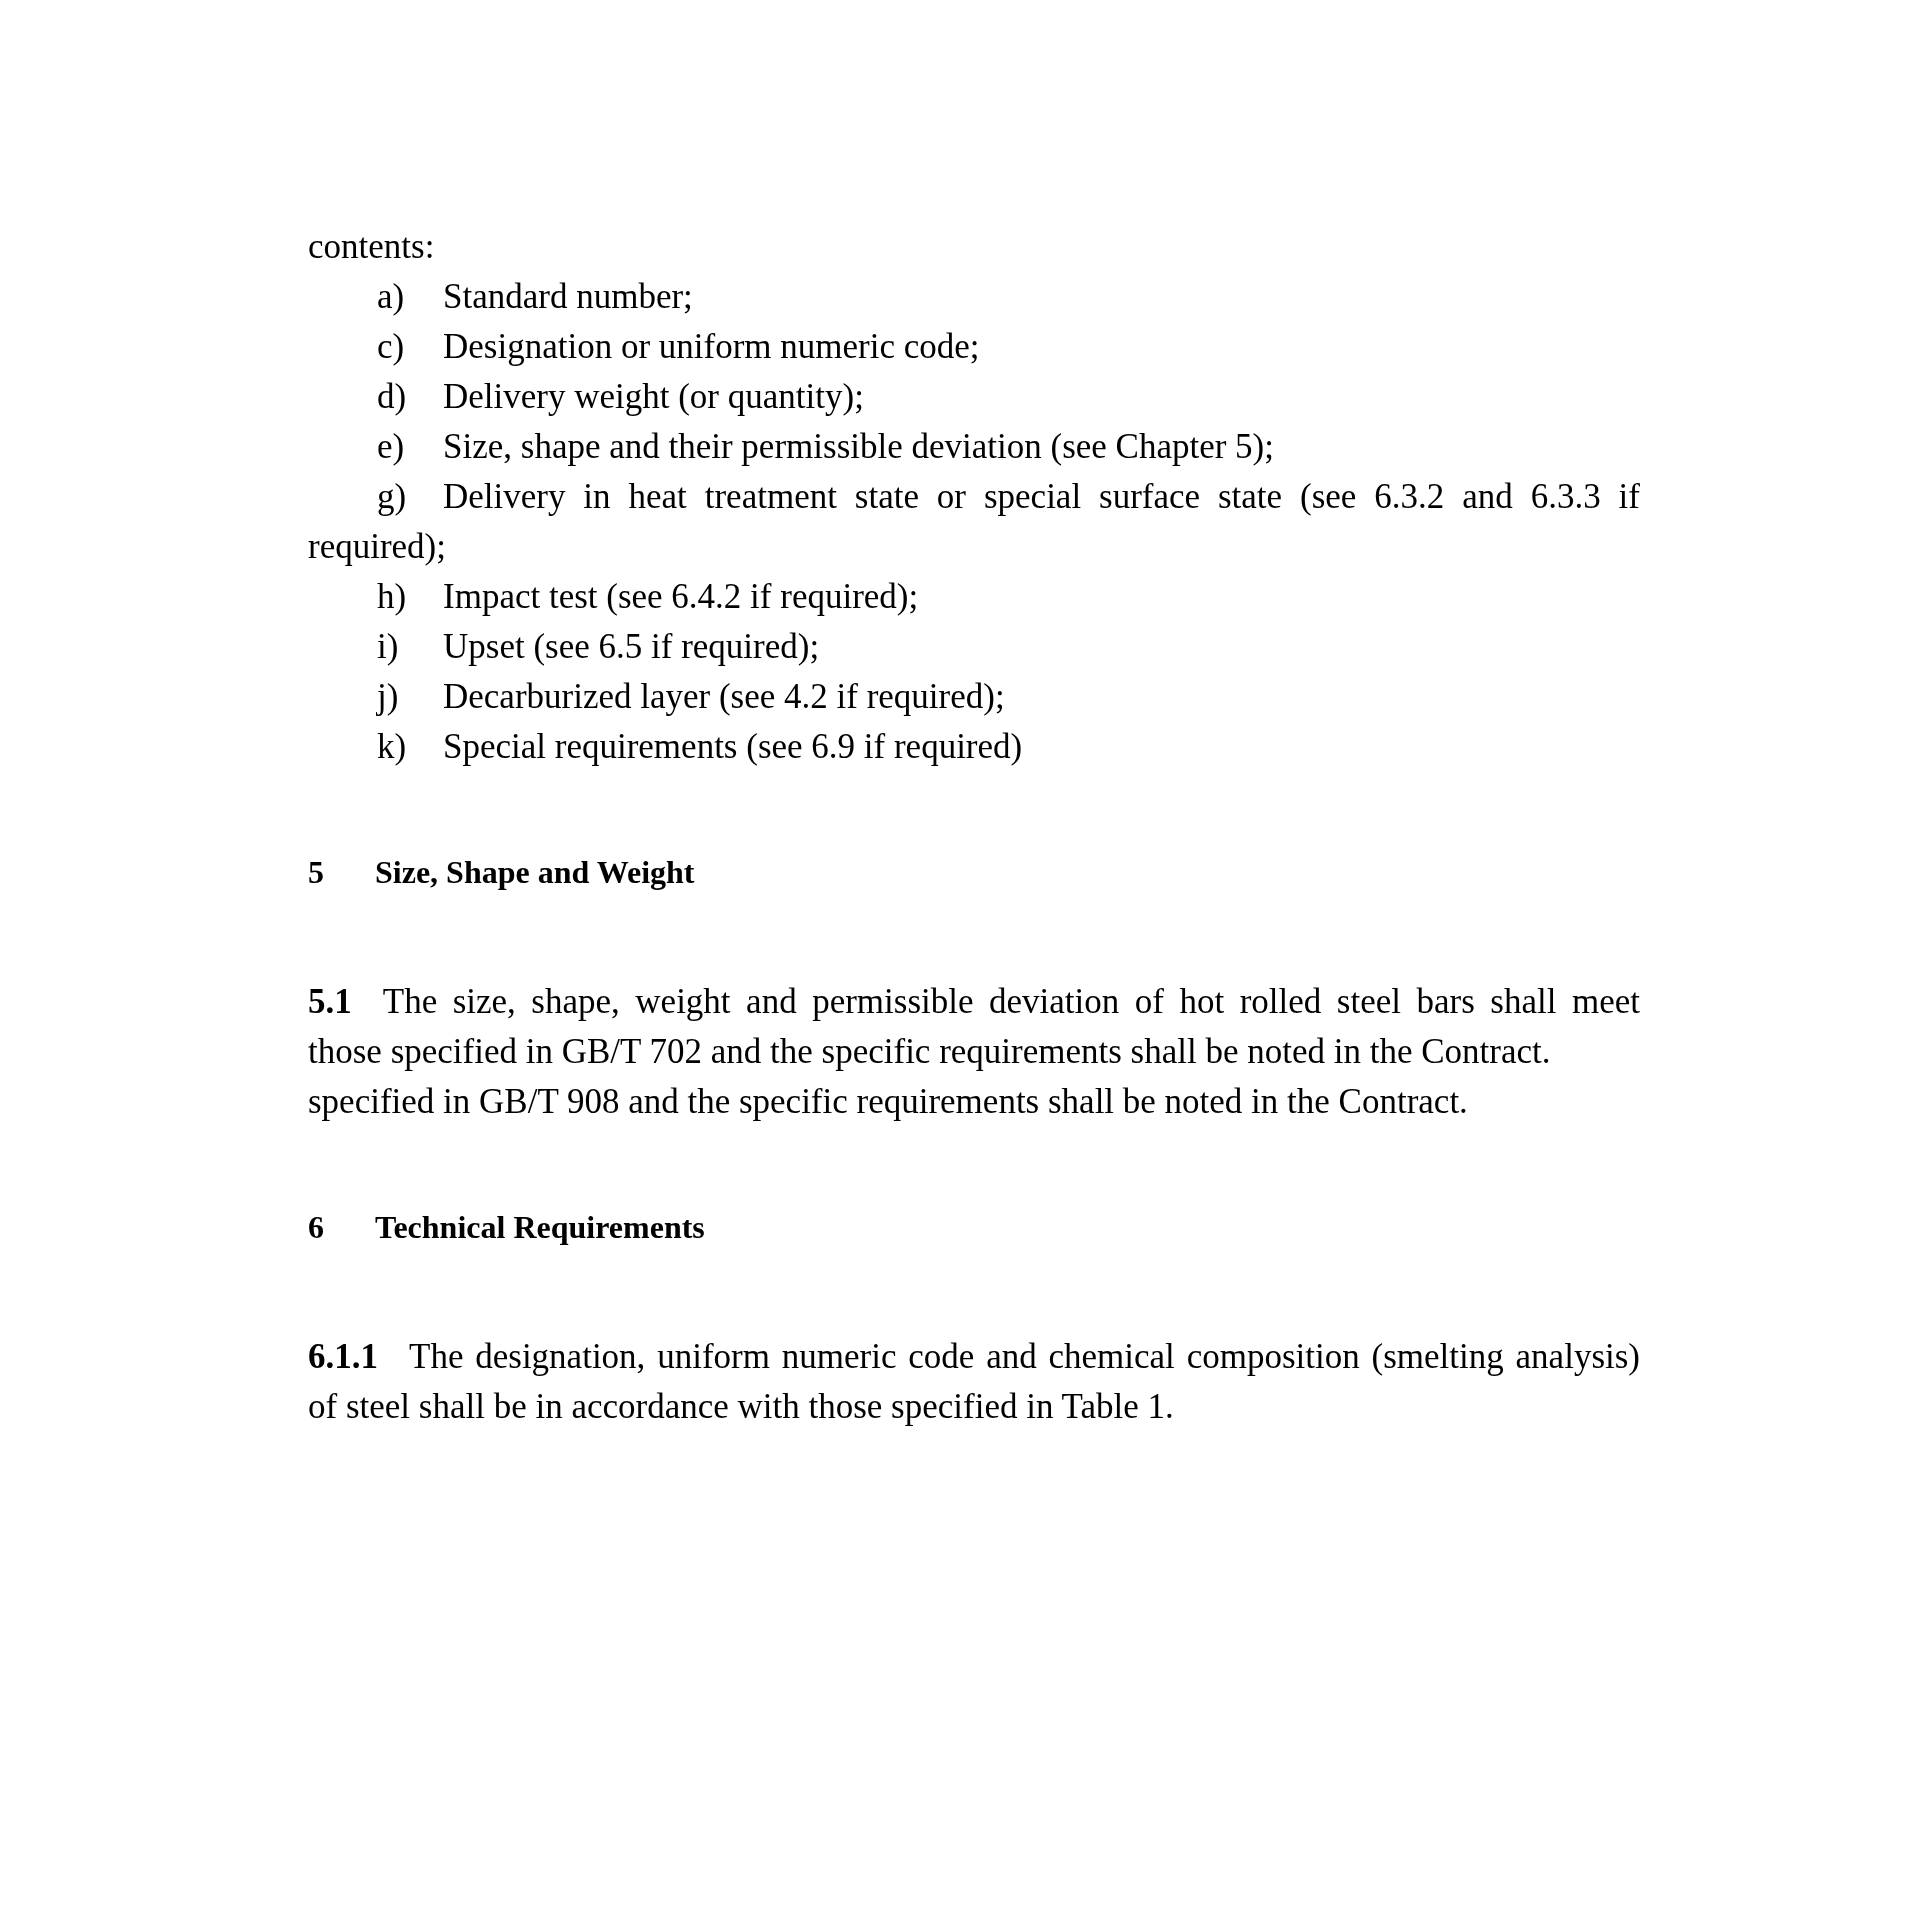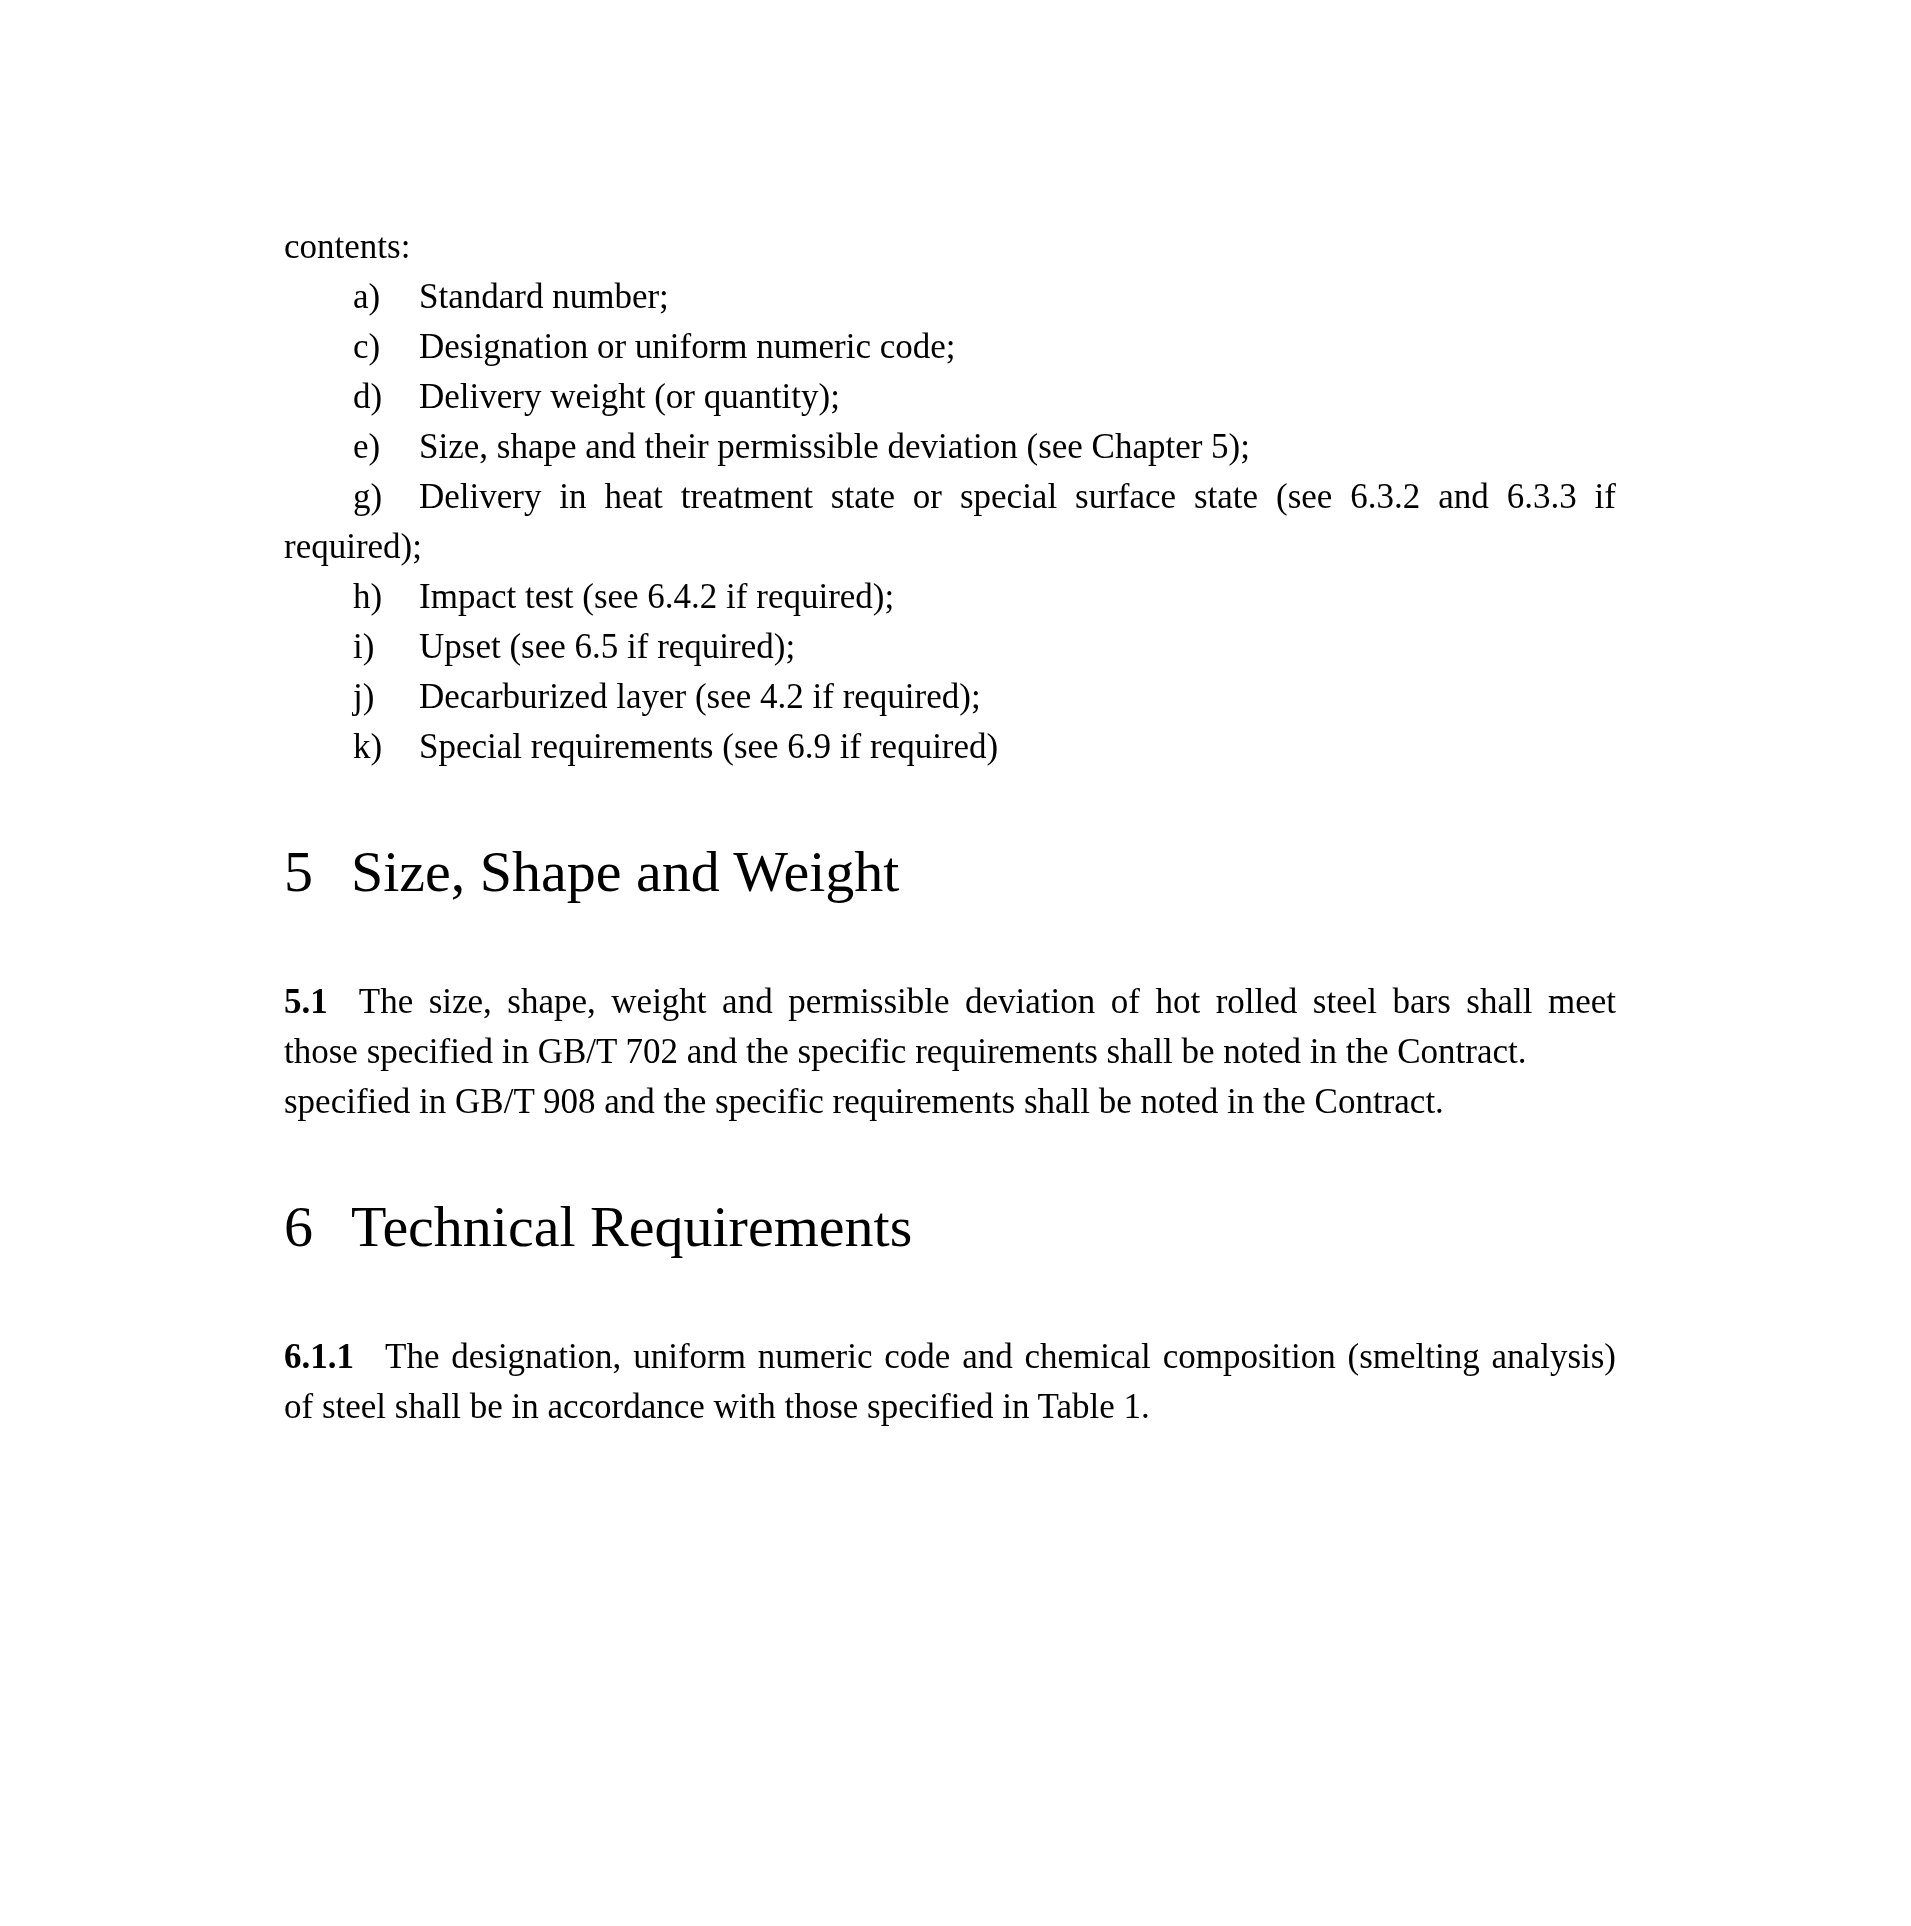--- a/index.html
+++ b/index.html
@@ -13,21 +13,21 @@
     height: 2703px;
     background: #ffffff;
     color: #000000;
     font-family: "Liberation Serif", "DejaVu Serif", serif;
     font-size: 35px;
     line-height: 50px;
     overflow: hidden;
   }
   .content {
     position: absolute;
-    left: 284px;
+    left: 308px;
     top: 222px;
     width: 1332px;
   }
   .content p, .content .para, .content .cont {
     margin: 0;
     padding: 0;
   }
   
   .item {
     text-indent: 69px;
@@ -46,23 +46,23 @@
     white-space: nowrap;
     overflow: hidden;
   }
   
   .num {
     font-weight: 700;
     margin-right: 31px;
   }
   
   .heading {
-    font-size: 58px;
+    font-size: 32px;
     line-height: 58px;
-    font-weight: 400;
+    font-weight: 700;
     margin: 71px 0 76px 0;
     padding: 0;
   }
   .hnum {
     display: inline-block;
     width: 67px;
     text-indent: 0;
   }
 </style>
 </head>

